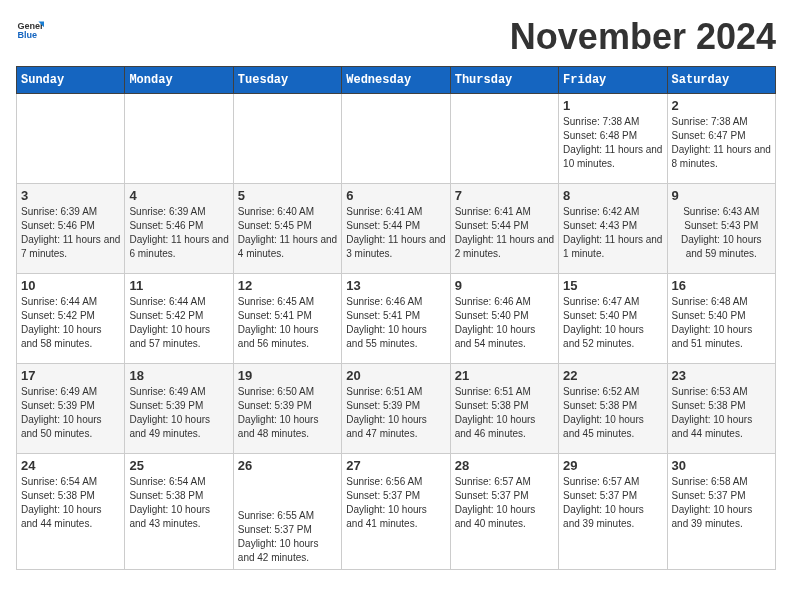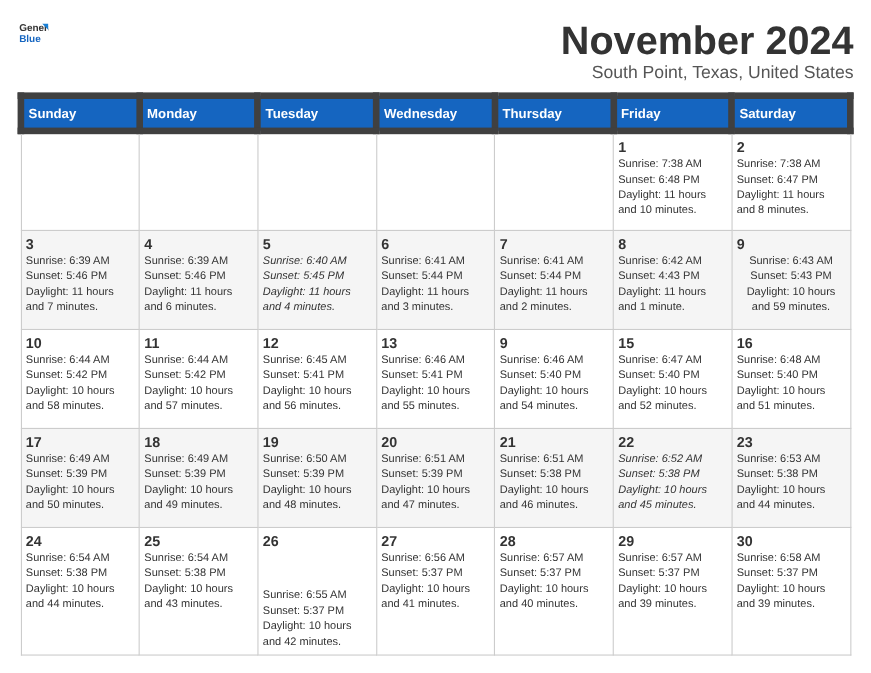--- a/index.html
+++ b/index.html
@@ -42,21 +42,22 @@
       border-collapse: collapse;
       table-layout: fixed;
     }
     thead tr th {
       background: #1565c0;
       color: #fff;
       font-size: 12px;
       font-weight: bold;
       padding: 6px 4px;
       text-align: left;
-      border: 6px solid #404040;
+      border: 1px solid #404040;
+      font-family: Liberation Mono, monospace;
     }
     tbody tr td {
       border: 1px solid #ccc;
       vertical-align: top;
       padding: 4px 4px;
       font-size: 10px;
       color: #333;
       height: 90px;
       background: #fff;
     }
@@ -85,21 +86,20 @@
   <div class="logo">
     <svg class="logo-icon" viewBox="0 0 40 40">
       <rect x="0" y="0" width="40" height="40" fill="white"></rect>
       <text x="2" y="18" font-size="13" font-weight="bold" fill="#333" font-family="Arial">General</text>
       <text x="2" y="32" font-size="13" font-weight="bold" fill="#1565c0" font-family="Arial">Blue</text>
       <polygon points="32,8 40,8 40,16" fill="#1a7fd4"></polygon>
     </svg>
   </div>
   <div class="title-area">
     <div class="calendar-title">November 2024</div>
-    <div class="calendar-subtitle">South Point, Texas, United States</div>
   </div>
 </div>
 
 <table>
   <thead>
     <tr>
       <th>Sunday</th>
       <th>Monday</th>
       <th>Tuesday</th>
       <th>Wednesday</th>
@@ -136,21 +136,21 @@
 Daylight: 11 hours and 7 minutes.</div>
         </td>
         <td>
           <div class="day-number">4</div>
           <div class="day-info" style="white-space: pre-line;">Sunrise: 6:39 AM
 Sunset: 5:46 PM
 Daylight: 11 hours and 6 minutes.</div>
         </td>
         <td>
           <div class="day-number">5</div>
-          <div class="day-info" style="white-space: pre-line; font-style: italic;">Sunrise: 6:40 AM
+          <div class="day-info" style="white-space: pre-line;">Sunrise: 6:40 AM
 Sunset: 5:45 PM
 Daylight: 11 hours and 4 minutes.</div>
         </td>
         <td>
           <div class="day-number">6</div>
           <div class="day-info" style="white-space: pre-line;">Sunrise: 6:41 AM
 Sunset: 5:44 PM
 Daylight: 11 hours and 3 minutes.</div>
         </td>
         <td>
@@ -242,21 +242,21 @@
 Daylight: 10 hours and 47 minutes.</div>
         </td>
         <td>
           <div class="day-number">21</div>
           <div class="day-info" style="white-space: pre-line;">Sunrise: 6:51 AM
 Sunset: 5:38 PM
 Daylight: 10 hours and 46 minutes.</div>
         </td>
         <td>
           <div class="day-number">22</div>
-          <div class="day-info" style="white-space: pre-line; font-style: italic;">Sunrise: 6:52 AM
+          <div class="day-info" style="white-space: pre-line;">Sunrise: 6:52 AM
 Sunset: 5:38 PM
 Daylight: 10 hours and 45 minutes.</div>
         </td>
         <td>
           <div class="day-number">23</div>
           <div class="day-info" style="white-space: pre-line;">Sunrise: 6:53 AM
 Sunset: 5:38 PM
 Daylight: 10 hours and 44 minutes.</div>
         </td>
       </tr>

